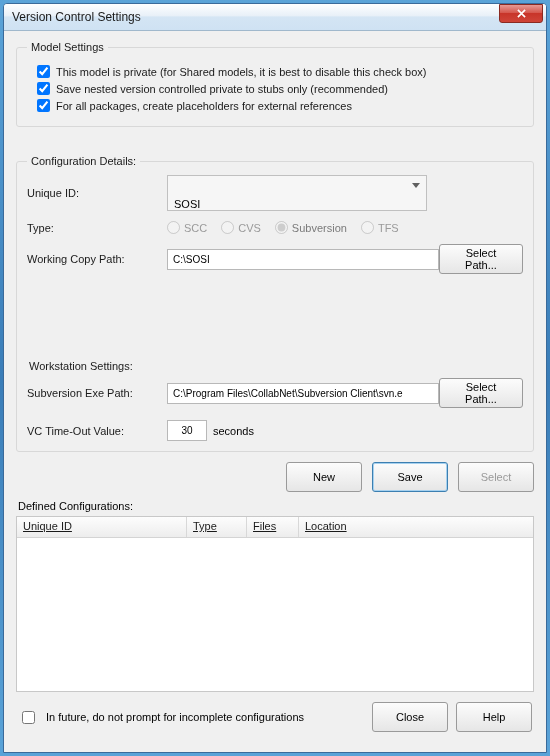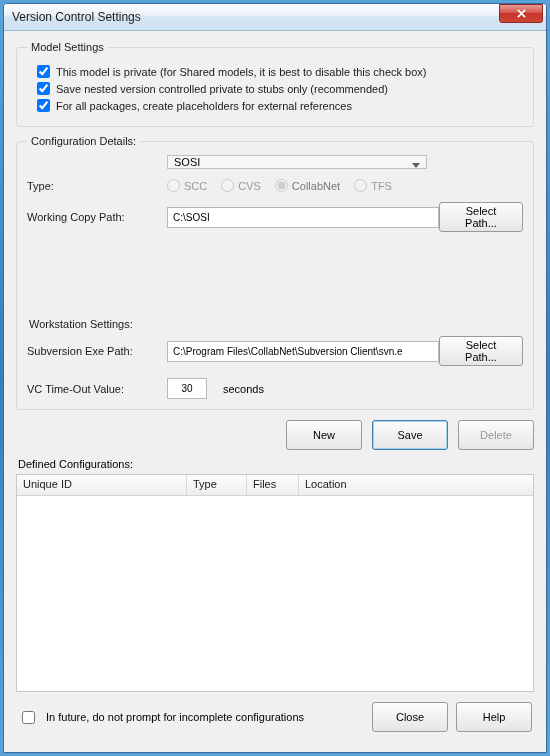--- a/index.html
+++ b/index.html
@@ -58,21 +58,21 @@
   .chkrow input[type=checkbox] { margin:0 6px 0 0; width:13px; height:13px; }
   .chkrow label { color:#1a1a1a; }
   .cfg-grid { display:grid; grid-template-columns:140px 1fr 84px; row-gap:10px; align-items:center; }
   .cfg-label { color:#1a1a1a; }
   .txt {
     height:21px; border:1px solid #b8b8b8; background:#fff;
     padding:0 5px; font-family:inherit; font-size:10px;
     width:100%;
   }
   .dd {
-    height:14px; border:1px solid #c0c0c0; background:#f6f6f6;
+    height:36px; border:1px solid #c0c0c0; background:#f6f6f6;
     display:flex; align-items:flex-end; padding:0 6px;
     position:relative;
   }
   .dd .arrow { position:absolute; right:6px; top:7px; width:0;height:0;
     border-left:4px solid transparent;border-right:4px solid transparent;
     border-top:5px solid #606060; }
   .radios { display:flex; gap:14px; align-items:center; }
   .radios label { color:#9a9a9a; display:flex; align-items:center; gap:4px; }
   .radios label.sel { color:#7a7a7a; }
   .radios input { margin:0; }
@@ -80,37 +80,37 @@
     height:30px; min-width:76px;
     border:1px solid #9a9a9a; border-radius:3px;
     background:linear-gradient(to bottom,#fcfcfc,#e6e6e6);
     font-family:inherit; font-size:11px; padding:0 10px;
     cursor:default;
   }
   .btn:disabled { color:#9a9a9a; }
   .btn.primary { border:1px solid #3c7fb1; box-shadow:0 0 0 1px #a6d1ef inset; }
   .btnrow { display:flex; justify-content:flex-end; gap:10px; padding:2px 0 8px 0; }
   .ws-grid { display:grid; grid-template-columns:140px 1fr 84px; row-gap:12px; align-items:center; }
-  .timeout-wrap { display:flex; align-items:center; gap:16px; }
+  .timeout-wrap { display:flex; align-items:center; gap:6px; }
   .timeout-wrap input { width:40px; text-align:center; }
   .defined-wrap { flex:1; display:flex; flex-direction:column; min-height:0;}
   .defined-lbl { margin:0 0 4px 2px; }
   .table {
     border:1px solid #c8c8c8; background:#fff;
     flex:1; min-height:110px;
     display:flex; flex-direction:column;
   }
   .thead {
     display:flex; height:21px;
     background:linear-gradient(to bottom,#fdfdfd,#ededed);
     border-bottom:1px solid #d4d4d4;
   }
   .thead .th {
     border-right:1px solid #d8d8d8;
-    padding:3px 6px; color:#1a1a1a;
+    padding:3px 6px; color:#1a1a1a;text-decoration:underline;
   }
   .thead .th:nth-child(1){ width:170px; }
   .thead .th:nth-child(2){ width:60px; }
   .thead .th:nth-child(3){ width:52px; }
   .thead .th:nth-child(4){ flex:1; border-right:none; }
   .footer {
     display:flex; align-items:center; gap:8px;
     padding:10px 2px 2px 2px;
   }
   .footer .spacer { flex:1; }
@@ -143,43 +143,44 @@
       <div class="chkrow">
         <input type="checkbox" checked="" style="">
         <label>Save nested version controlled private to stubs only (recommended)</label>
       </div>
       <div class="chkrow">
         <input type="checkbox" checked="" style="">
         <label>For all packages, create placeholders for external references</label>
       </div>
     </fieldset>
 
-    <fieldset style="flex:1; display:flex; flex-direction:column;">
+    <fieldset style="flex:1; display:flex; flex-direction:column;margin-top:20px;">
       <legend>Configuration Details:</legend>
 
       <div class="cfg-grid">
+        <div class="cfg-label">Unique ID:</div>
         <div class="dd" style="grid-column:2 / span 1; max-width:260px;">
           <span>SOSI</span>
           <span class="arrow"></span>
         </div>
         <div></div>
 
         <div class="cfg-label">Type:</div>
         <div class="radios" style="grid-column:2 / span 2;">
           <label>
               <input type="radio" name="t" disabled="" style=""> 
               <span>SCC</span>
             </label>
           <label>
               <input type="radio" name="t" disabled="" style=""> 
               <span>CVS</span>
             </label>
           <label class="sel">
               <input type="radio" name="t" disabled="" checked="" style=""> 
-              <span>CollabNet</span>
+              <span>Subversion</span>
             </label>
           <label>
               <input type="radio" name="t" disabled="" style=""> 
               <span>TFS</span>
             </label>
         </div>
 
         <div class="cfg-label">Working Copy Path:</div>
         <input class="txt" value="C:\SOSI" style="">
         <button class="btn">Select Path...</button>
@@ -198,21 +199,21 @@
         <div class="timeout-wrap" style="grid-column:2 / span 2;">
           <input class="txt" value="30" style="">
           <span>seconds</span>
         </div>
       </div>
     </fieldset>
 
     <div class="btnrow">
       <button class="btn">New</button>
       <button class="btn primary">Save</button>
-      <button class="btn" disabled="">Delete</button>
+      <button class="btn" disabled="">Select</button>
     </div>
 
     <div class="defined-wrap">
       <div class="defined-lbl">Defined Configurations:</div>
       <div class="table">
         <div class="thead">
           <div class="th">Unique ID</div>
           <div class="th">Type</div>
           <div class="th">Files</div>
           <div class="th">Location</div>

